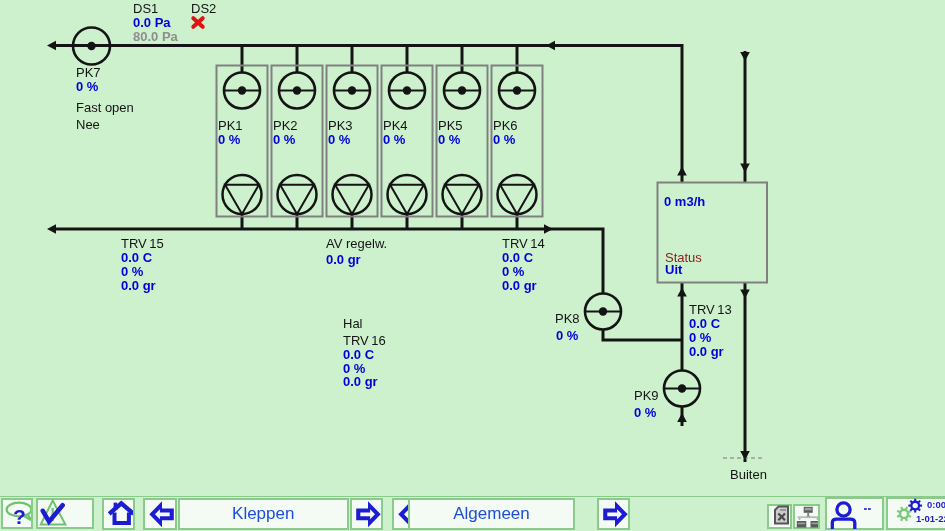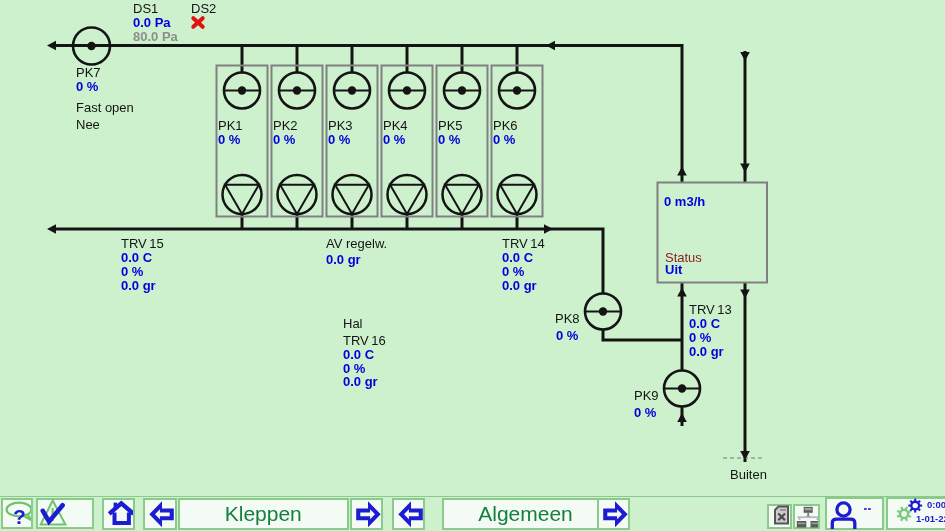--- a/index.html
+++ b/index.html
@@ -6,21 +6,21 @@
   font-family:"Liberation Sans", sans-serif; }
 svg text { font-family:"Liberation Sans", sans-serif; font-size:13px; }
 text.k { fill:#141414; }
 text.b { fill:#0000dd; font-weight:bold; }
 text.g { fill:#8e8e8e; font-weight:bold; }
 text.r { fill:#8b2020; }
 .bar { position:absolute; left:0; top:496px; width:945px; height:35px;
   background:#cdf1cd; border-top:1px solid #8cc98c; }
 .btn { position:absolute; background:#f4fbf4; border:2px solid #8aca8a;
   display:flex; align-items:center; justify-content:center; }
-.nav { font-size:21px; color:#15803d; }
+.nav { font-size:17px; color:#1d4ed8; }
 </style></head>
 <body>
 <svg width="945" height="496" style="position:absolute;left:0;top:0">
 <path d="M52,45.5 H682 V183" stroke="#141414" stroke-width="3" fill="none"></path>
 <path d="M745,51 V183" stroke="#141414" stroke-width="3" fill="none"></path>
 <path d="M682,282.5 V371" stroke="#141414" stroke-width="3" fill="none"></path>
 <path d="M682,406 V426" stroke="#141414" stroke-width="3" fill="none"></path>
 <path d="M745,282.5 V462" stroke="#141414" stroke-width="3" fill="none"></path>
 <path d="M52,229 H603 V294" stroke="#141414" stroke-width="3" fill="none"></path>
 <path d="M603,329 V340 H682" stroke="#141414" stroke-width="3" fill="none"></path>
@@ -183,21 +183,21 @@
       <polygon points="28.7,16.3 16.0,3.3 16.0,10.4 4.199999999999999,10.4 4.199999999999999,22.2 16.0,22.2 16.0,29.3" fill="#1c1cd2"></polygon>
       <polygon points="23.0,16.3 18.1,11.3 18.1,14.4 8.3,14.4 8.3,18.2 18.1,18.2 18.1,21.3" fill="#f4fbf4"></polygon>
     </svg>
   </div>
 <div class="btn" style="left:391.5px;top:497.5px;width:33px;height:32px">
     <svg width="33" height="32">
       <polygon points="4.3,16.3 17.0,3.3 17.0,10.4 28.8,10.4 28.8,22.2 17.0,22.2 17.0,29.3" fill="#1c1cd2"></polygon>
       <polygon points="10.0,16.3 14.9,11.3 14.9,14.4 24.7,14.4 24.7,18.2 14.9,18.2 14.9,21.3" fill="#f4fbf4"></polygon>
     </svg>
   </div>
-<div class="btn" style="left:442px;top:497.5px;width:167px;height:32px">
+<div class="btn" style="left:408px;top:497.5px;width:167px;height:32px">
     <span class="nav">Algemeen</span>
   </div>
 <div class="btn" style="left:597px;top:497.5px;width:33px;height:32px">
     <svg width="33" height="32">
       <polygon points="28.7,16.3 16.0,3.3 16.0,10.4 4.199999999999999,10.4 4.199999999999999,22.2 16.0,22.2 16.0,29.3" fill="#1c1cd2"></polygon>
       <polygon points="23.0,16.3 18.1,11.3 18.1,14.4 8.3,14.4 8.3,18.2 18.1,18.2 18.1,21.3" fill="#f4fbf4"></polygon>
     </svg>
   </div>
 <div class="btn" style="left:766.5px;top:503.5px;width:25.5px;height:25.5px">
     <svg width="25" height="25">

